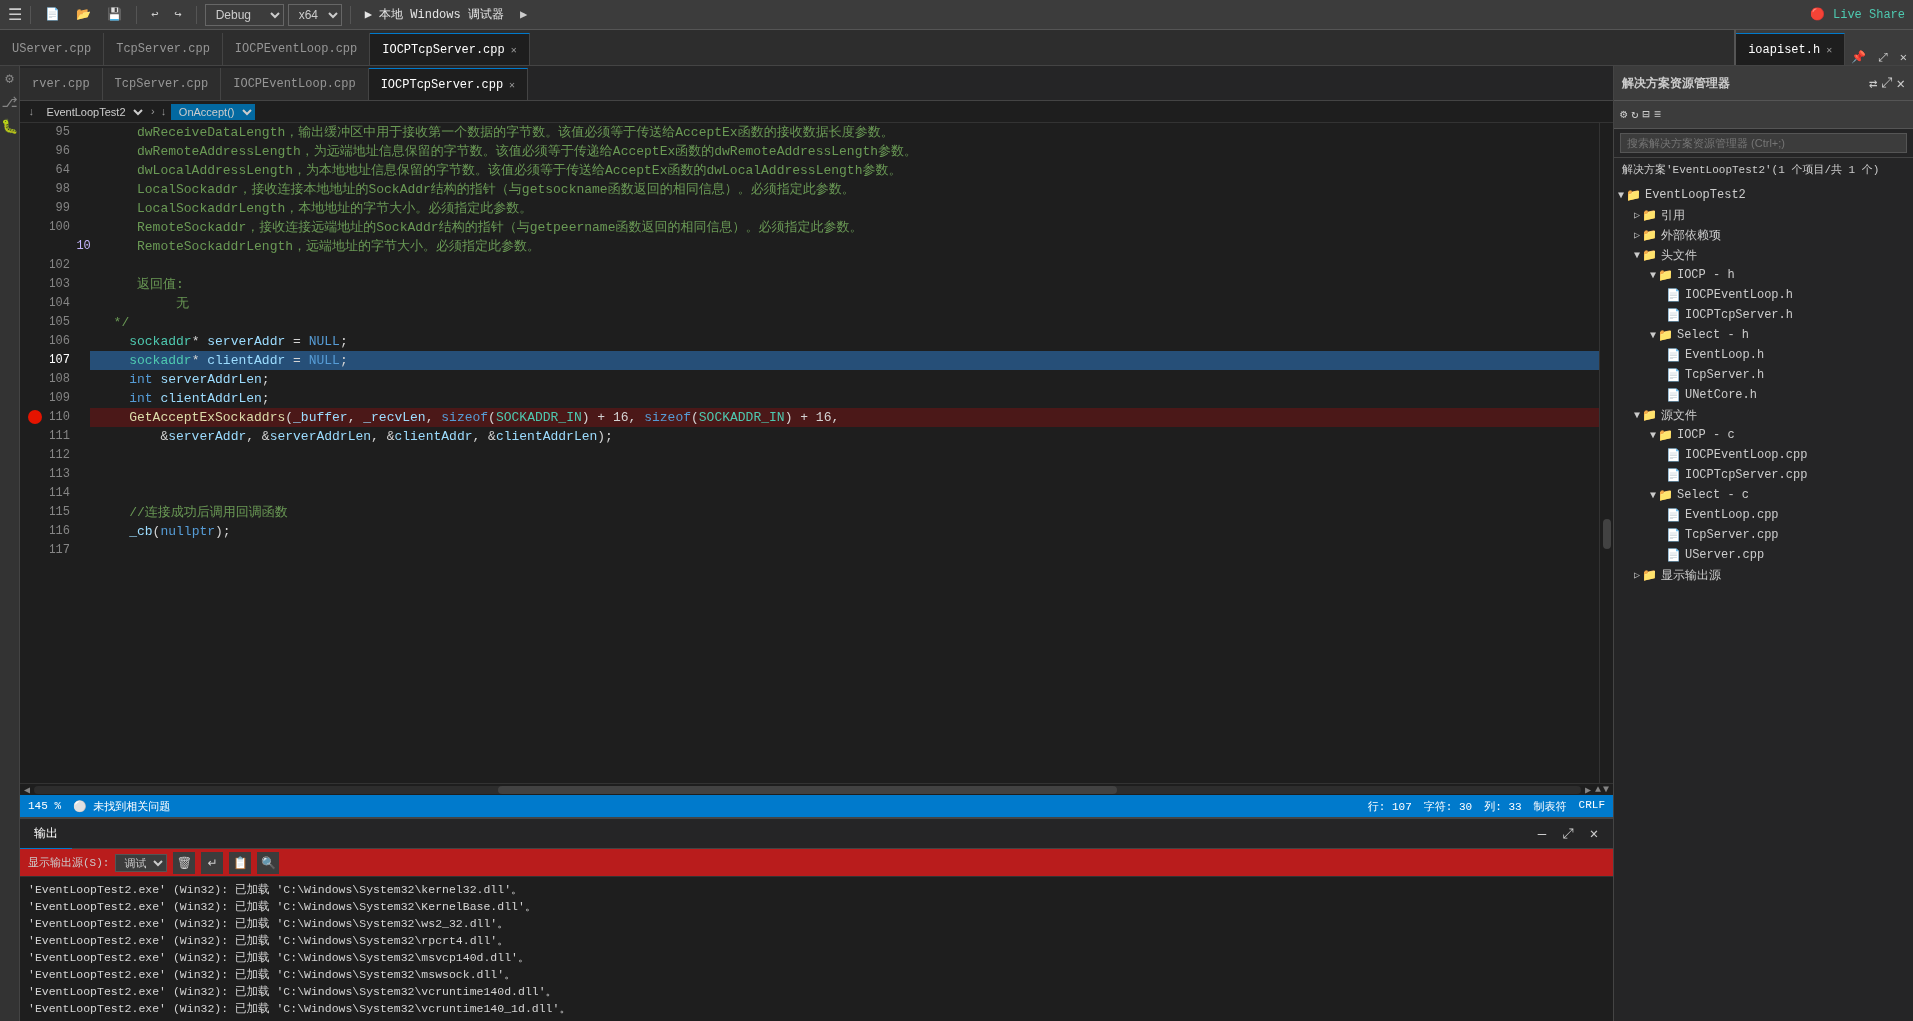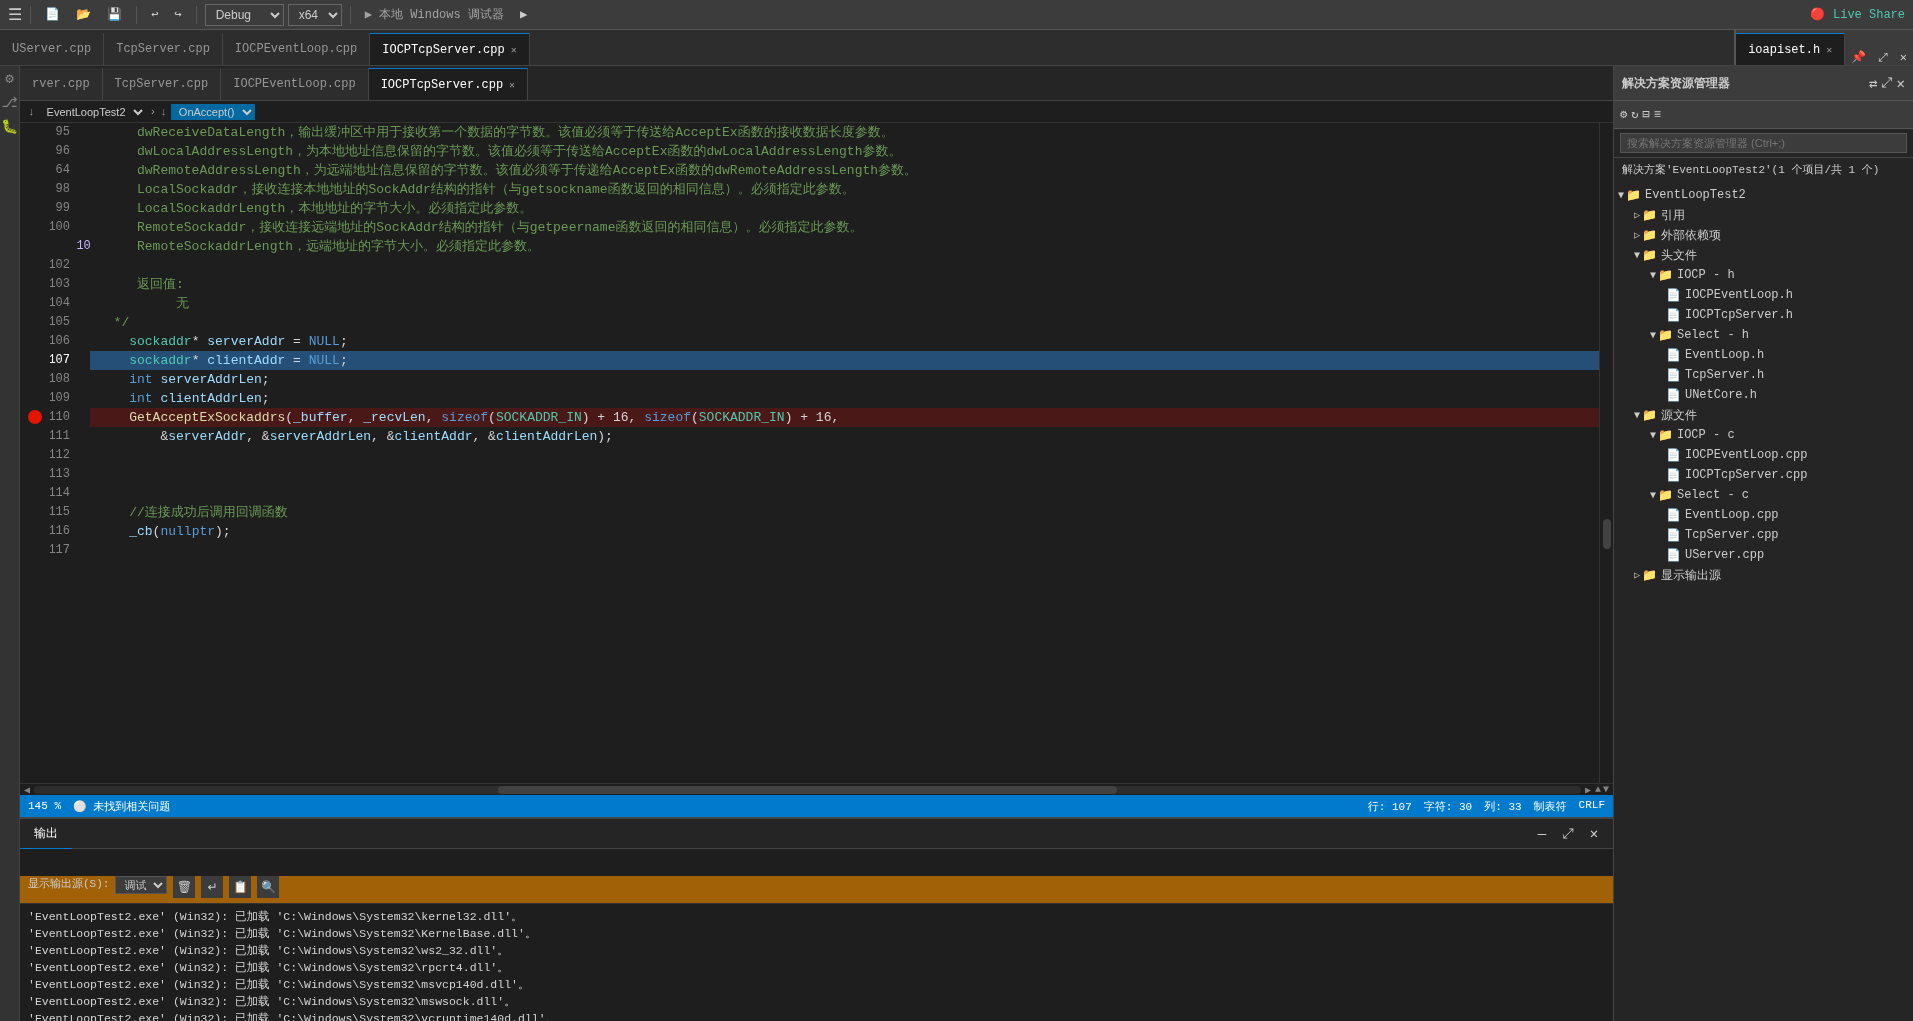--- a/index.html
+++ b/index.html
@@ -268,27 +268,26 @@
       display: flex;
       align-items: center;
       justify-content: center;
       cursor: pointer;
       color: #ccc;
       font-size: 14px;
     }
 
     .output-toolbar {
       height: 28px;
-      background: #a16207;
-      display: flex;
-      align-items: flex-start;
+      background: #b91c1c;
+      display: flex;
+      align-items: center;
       padding: 0 8px;
       gap: 6px;
       border-bottom: 1px solid #333;
-      margin-top: 27px;
     }
     .output-toolbar select {
       background: #3c3c3c;
       color: #ccc;
       border: 1px solid #555;
       font-size: 11px;
       padding: 1px 4px;
     }
     .output-toolbar-btn {
       width: 22px;
@@ -404,21 +403,21 @@
   <span class="toolbar-separator"></span>
   <select class="debug-select">
     <option>Debug</option>
     <option>Release</option>
   </select>
   <select class="debug-select">
     <option>x64</option>
     <option>x86</option>
   </select>
   <span class="toolbar-separator"></span>
-  <span class="toolbar-btn" style="color:#a3a3a3;">▶ 本地 Windows 调试器</span>
+  <span class="toolbar-btn" style="color:#e5e5e5;">▶ 本地 Windows 调试器</span>
   <span class="toolbar-btn">▶</span>
   <span class="live-share">🔴 Live Share</span>
 </div>
 
 <div style="display:flex; background:#2d2d2d; border-bottom:1px solid #444;">
 
   <div style="flex:1; display:flex; align-items:flex-end; overflow:hidden; height:35px;">
     <div class="tab">
       <span>UServer.cpp</span>
     </div>
@@ -540,25 +539,25 @@
         <div class="line-num" style="color:#858585;">117</div>
       </div>
 
       <div class="code-content" style="font-size:13px; line-height:19px; overflow-x:auto;">
 
         <div class="code-line">
           <span class="comment">     dwReceiveDataLength，输出缓冲区中用于接收第一个数据的字节数。该值必须等于传送给AcceptEx函数的接收数据长度参数。</span>
         </div>
 
         <div class="code-line">
+          <span class="comment">     dwRemoteAddressLength，为远端地址信息保留的字节数。该值必须等于传递给AcceptEx函数的dwRemoteAddressLength参数。</span>
+        </div>
+
+        <div class="code-line">
           <span class="comment">     dwLocalAddressLength，为本地地址信息保留的字节数。该值必须等于传送给AcceptEx函数的dwLocalAddressLength参数。</span>
-        </div>
-
-        <div class="code-line">
-          <span class="comment">     dwRemoteAddressLength，为远端地址信息保留的字节数。该值必须等于传递给AcceptEx函数的dwRemoteAddressLength参数。</span>
         </div>
 
         <div class="code-line">
           <span class="comment">     LocalSockaddr，接收连接本地地址的SockAddr结构的指针（与getsockname函数返回的相同信息）。必须指定此参数。</span>
         </div>
 
         <div class="code-line">
           <span class="comment">     LocalSockaddrLength，本地地址的字节大小。必须指定此参数。</span>
         </div>
 

